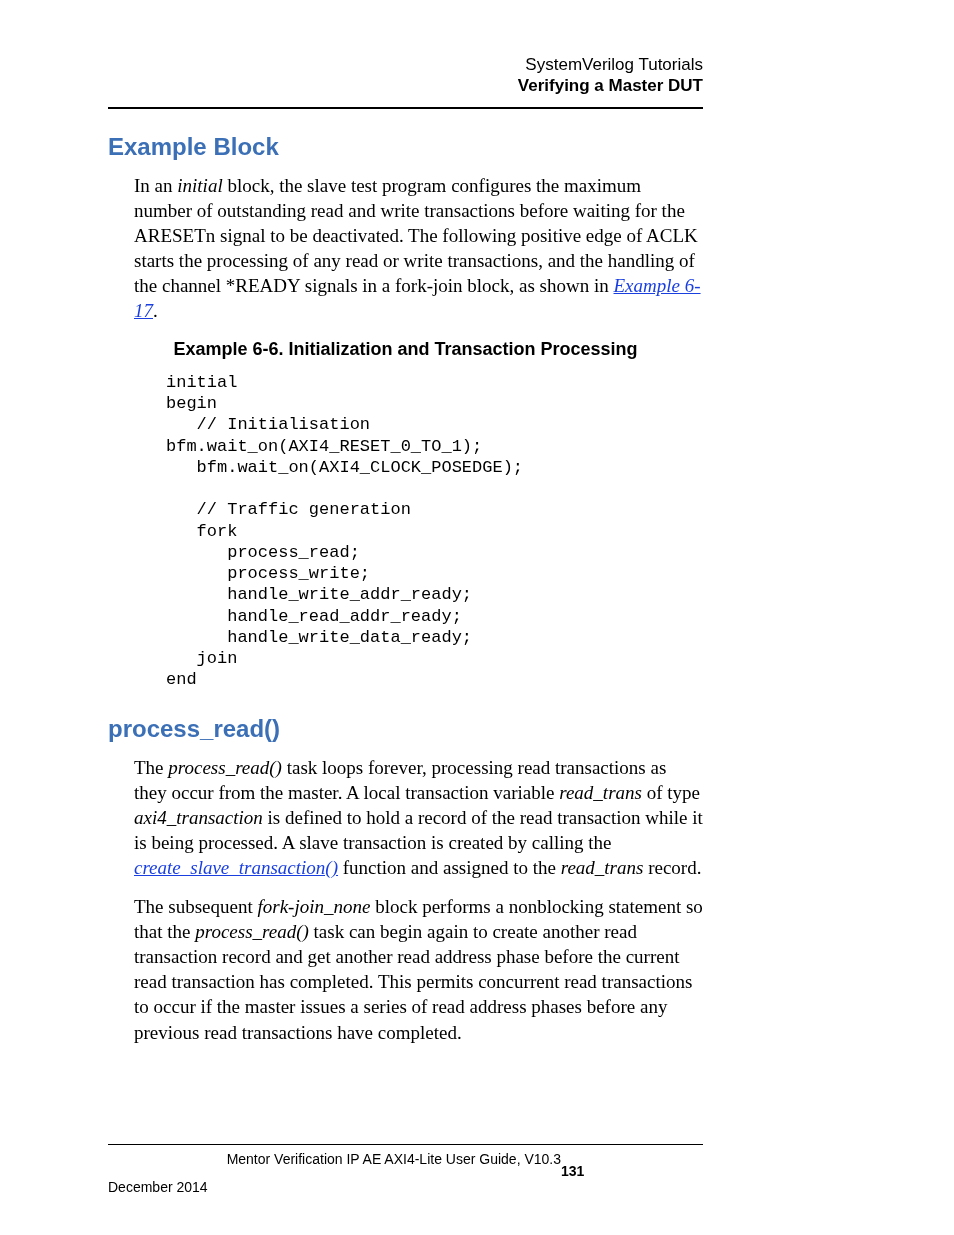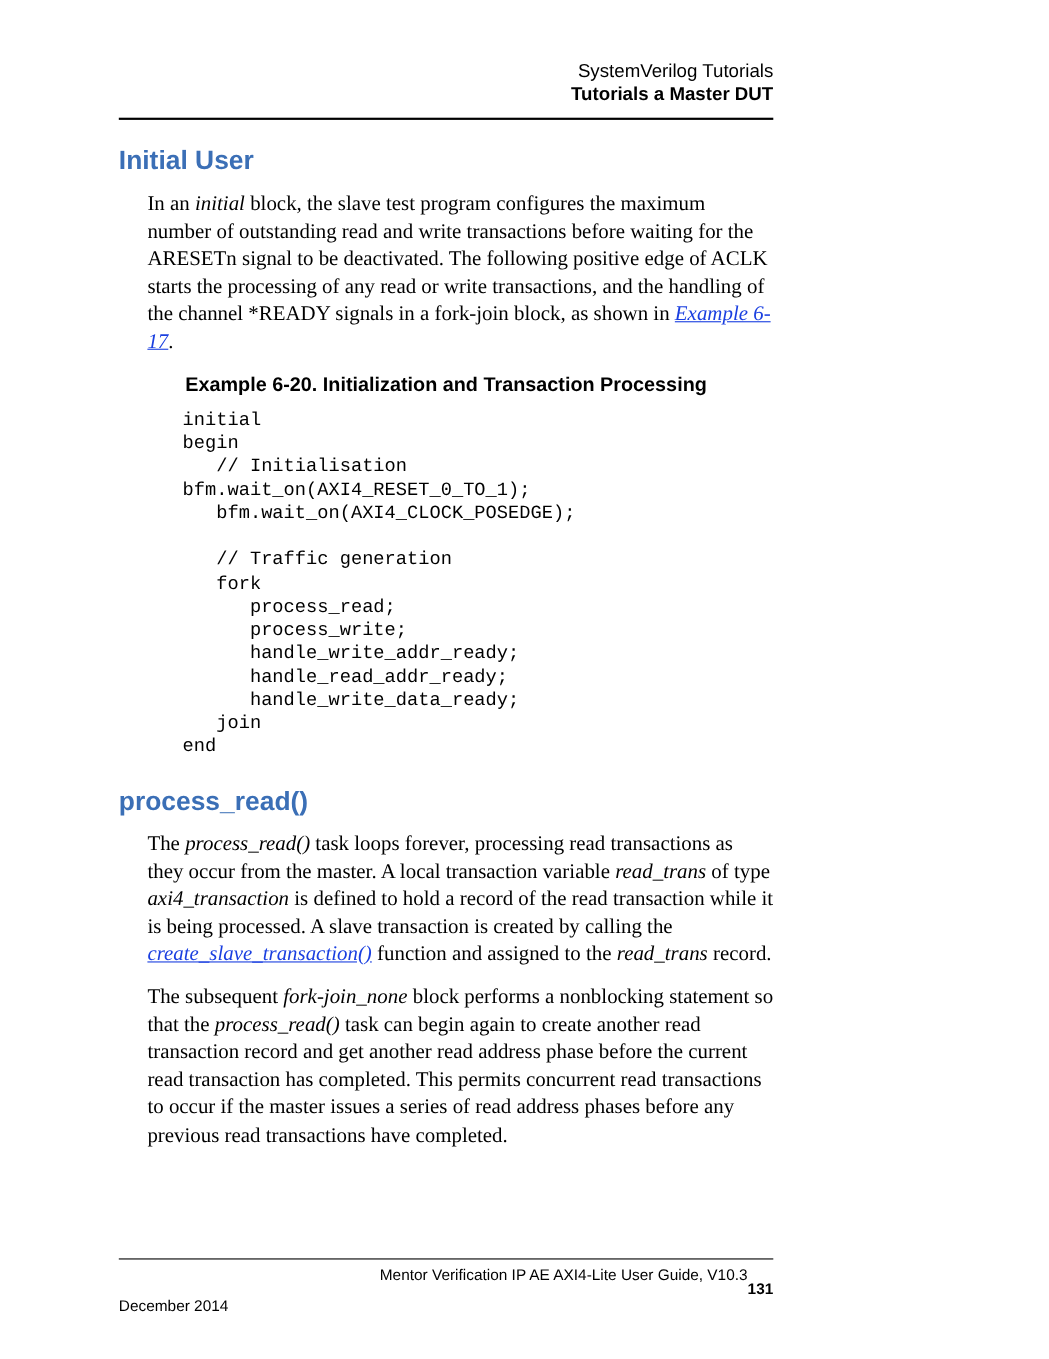--- a/index.html
+++ b/index.html
@@ -10,43 +10,43 @@
   .hr { border: none; border-top: 2px solid #000; margin-top: 10px; }
   h2.section { font-family: Arial, Helvetica, sans-serif; font-weight: 700; color: #3b6fb6; font-size: 24px; margin-top: 24px; margin-bottom: 12px; }
   .body { font-size: 19px; line-height: 1.32; margin-left: 26px; }
   .body p { margin-bottom: 14px; }
   .ital { font-style: italic; }
   .link { color: #1a3fe0; font-style: italic; }
   .caption { text-align: center; font-family: Arial, Helvetica, sans-serif; font-weight: 700; font-size: 18px; margin: 16px 0 12px 0; }
   pre.code { font-family: "Courier New", Courier, monospace; font-size: 17px; line-height: 1.25; white-space: pre; margin-left: 58px; margin-bottom: 8px; }
   .footer { position: absolute; left: 108px; right: 108px; bottom: 40px; font-family: Arial, Helvetica, sans-serif; font-size: 14px; }
   .footer .hrf { border: none; border-top: 1.5px solid #000; margin-bottom: 6px; }
-  .footer-row { display: flex; justify-content: flex-end; }
+  .footer-row { display: flex; justify-content: center; }
   .footer .pg { font-weight: 700; margin-top: 12px; }
 </style>
 </head>
 <body>
 
 <div class="page">
 
   <div class="header">
     <div>SystemVerilog Tutorials</div>
-    <div class="sub">Tutorials a Master DUT</div>
+    <div class="sub">Verifying a Master DUT</div>
   </div>
   <hr class="hr">
 
-  <h2 class="section">Initial User</h2>
+  <h2 class="section">Example Block</h2>
 
   <div class="body">
     <p>
       <span>In an </span><span class="ital">initial</span><span> block, the slave test program configures the maximum number of outstanding read and write transactions before waiting for the ARESETn signal to be deactivated. The following positive edge of ACLK starts the processing of any read or write transactions, and the handling of the channel *READY signals in a fork-join block, as shown in </span><a class="link" href="#">Example 6-17</a><span>.</span>
     </p>
   </div>
 
-  <div class="caption">Example 6-20. Initialization and Transaction Processing</div>
+  <div class="caption">Example 6-6. Initialization and Transaction Processing</div>
 
   <pre class="code">initial
 begin
    // Initialisation
 bfm.wait_on(AXI4_RESET_0_TO_1);
    bfm.wait_on(AXI4_CLOCK_POSEDGE);
 
    // Traffic generation
    fork
       process_read;

